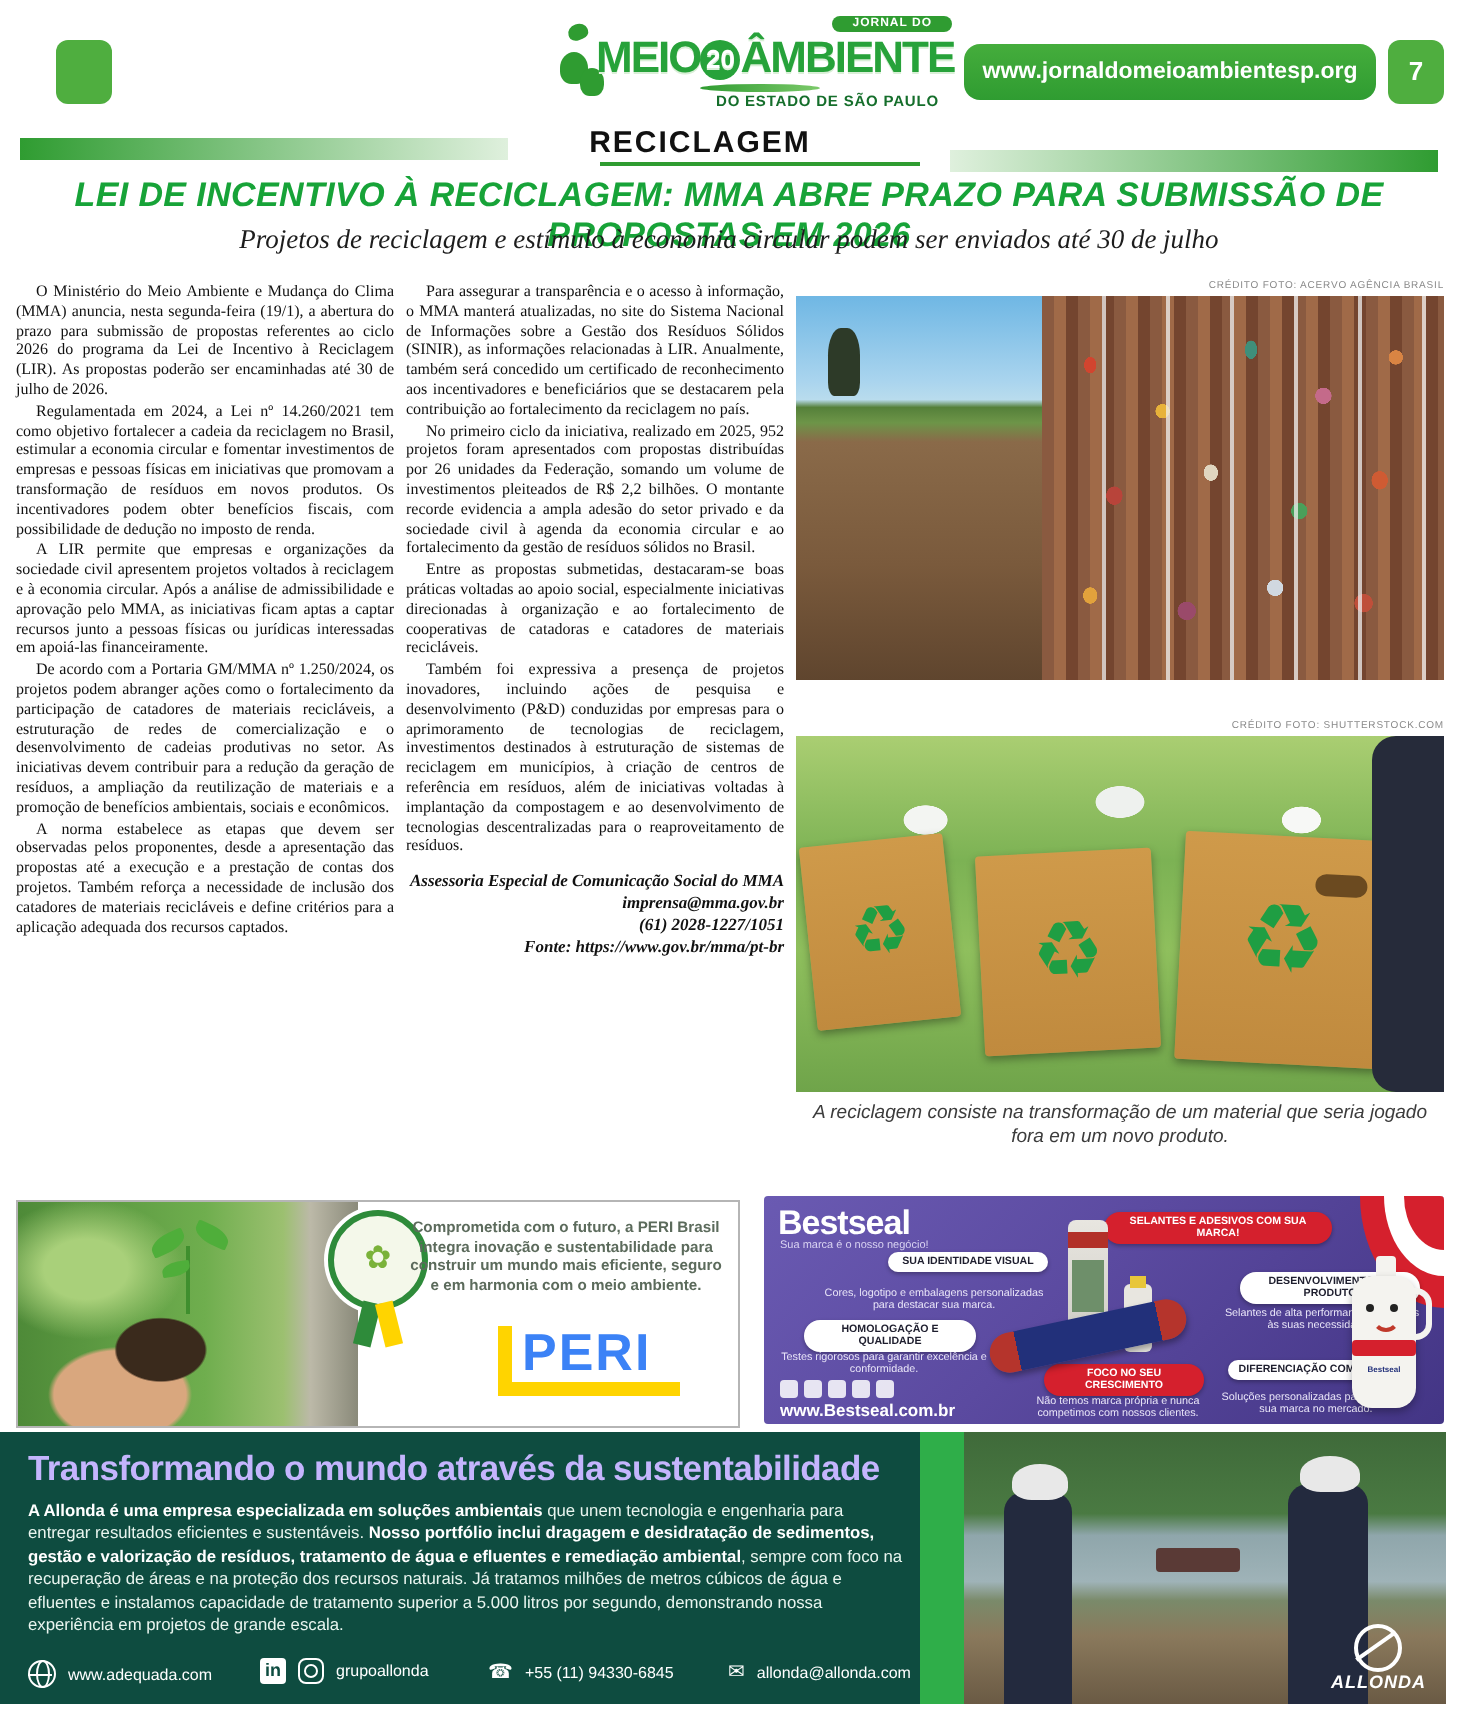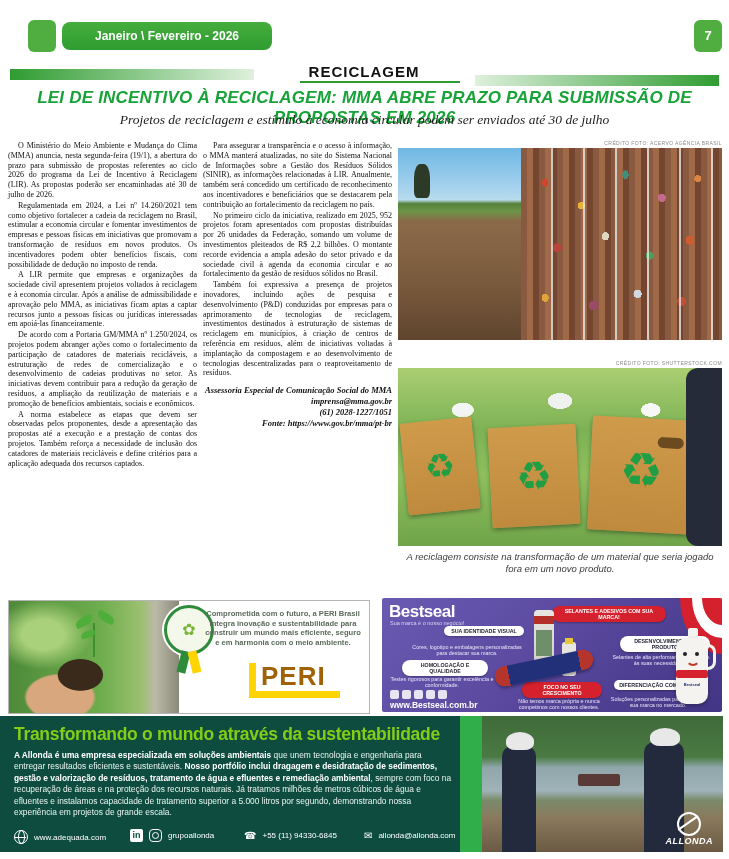--- a/index.html
+++ b/index.html
@@ -84,21 +84,21 @@
   
   .peri{border:1px solid #b5b5b5;background:#fff;overflow:hidden;}
   .peri-photo{background:
       radial-gradient(40px 28px at 42% 66%,#3a2a1c 55%,transparent 58%),
       radial-gradient(60px 40px at 30% 86%,#d9a77e 55%,transparent 60%),
       radial-gradient(70px 50px at 20% 30%,#a9d07a 30%,transparent 70%),
       linear-gradient(90deg,#4e8a38 0%,#6fae4e 55%,#9cc070 78%,#bcb9a8 86%,#8a8a7a 100%);}
   .stem{background:#3f8f2e;width:2px;}
   .leaf{background:#4fae3a;border-radius:60% 10% 60% 10%;}
   .peri-text{font-size:7.6px;font-weight:bold;color:#5c6b5c;text-align:center;line-height:9.6px;}
-  .peri-logo-word{color:#a16207;font-weight:bold;font-size:26px;letter-spacing:1px;font-family:"Liberation Sans",sans-serif;}
+  .peri-logo-word{color:#3b82f6;font-weight:bold;font-size:26px;letter-spacing:1px;font-family:"Liberation Sans",sans-serif;}
   .peri-bracket{border-left:7px solid #ffd400;border-bottom:7px solid #ffd400;}
   .peri-site{font-size:8px;font-weight:bold;color:#333;text-align:center;letter-spacing:.3px;}
   .seal-circle{background:#f4f8ea;border:3px solid #2e8b3a;border-radius:50%;text-align:center;
                color:#7ab23a;box-shadow:0 0 0 2px #fff;}
   .ribbon{width:9px;height:22px;}
   .ribbon.g{background:#2e8b3a;transform:rotate(14deg);}
   .ribbon.y{background:#ffd400;transform:rotate(-14deg);}
 
   
   .bestseal{background:linear-gradient(135deg,#6a5ab2 0%,#5b4aa0 45%,#433585 100%);overflow:hidden;
@@ -125,21 +125,21 @@
   .smile{border:2px solid #c0392b;border-top:none;border-left-color:transparent;border-right-color:transparent;
          border-radius:0 0 8px 8px;width:10px;height:5px;}
   .scarf{background:#d5202d;border-radius:2px;}
   .mascot-label{font-size:4px;color:#22307a;font-weight:bold;text-align:center;}
   .cert{background:rgba(255,255,255,.85);border-radius:2px;width:9px;height:9px;}
   .bs-site{color:#fff;font-size:8.5px;font-weight:bold;}
 
   
   .allonda-block{background:#0e4c40;}
   .al-strip{background:#2fae49;}
-  .al-title{color:#84cc16;font-weight:bold;font-size:17.5px;letter-spacing:-.3px;}
+  .al-title{color:#c4b5fd;font-weight:bold;font-size:17.5px;letter-spacing:-.3px;}
   .al-body{color:#e9f5ef;font-size:8.4px;line-height:11.4px;margin:0;}
   .al-body .b{font-weight:bold;color:#ffffff;}
   .al-footer{color:#fff;font-size:8px;display:flex;align-items:center;gap:6px;}
   .globe{width:12px;height:12px;border:1.2px solid #fff;border-radius:50%;position:relative;display:inline-block;}
   .globe i{position:absolute;left:50%;top:-1px;width:5px;height:12px;margin-left:-3.5px;
            border:1px solid #fff;border-radius:50%;}
   .globe u{position:absolute;left:-1px;top:50%;width:12px;height:0;border-top:1px solid #fff;}
   .li-icon{background:#fff;color:#0e4c40;font-weight:bold;font-size:9px;width:13px;height:13px;
            border-radius:2px;text-align:center;line-height:13px;display:inline-block;}
   .ig-icon{border:1.4px solid #fff;border-radius:4px;width:11px;height:11px;position:relative;display:inline-block;}
@@ -154,44 +154,54 @@
   .al-logo-circle i{position:absolute;left:-3px;top:8px;width:24px;height:0;border-top:2.5px solid #fff;
                     transform:rotate(-35deg);}
   .al-logo-word{color:#fff;font-weight:bold;font-style:italic;font-size:9px;letter-spacing:.5px;}
 </style>
 </head>
 <body>
 
 <div class="page">
 
   <div class="abs hdr-sq" style="left:28px;top:20px;width:28px;height:32px;"></div>
-  <div class="abs hdr-bar hdr-date" style="left:62px;top:22px;width:210px;height:28px;">Janeiro \ Fevereiro - 2026</div>
-
-
+
+  <div class="abs" style="left:280px;top:8px;width:198px;height:52px;">
+    <div class="abs tree" style="left:0px;top:18px;width:14px;height:16px;"></div>
+    <div class="abs tree" style="left:10px;top:26px;width:12px;height:14px;"></div>
+    <div class="abs tree" style="left:4px;top:4px;width:10px;height:8px;transform:rotate(-20deg);"></div>
+    <div class="abs logo-kicker" style="right:2px;top:0px;">JORNAL DO</div>
+    <div class="abs logo-main" style="left:18px;top:8px;"><span>MEIO</span><span class="logo-badge">20</span><span>ÂMBIENTE</span></div>
+    <div class="abs logo-swoosh" style="left:70px;top:34px;width:60px;"></div>
+    <div class="abs logo-sub" style="left:78px;top:38px;">DO ESTADO DE SÃO PAULO</div>
+  </div>
+
+  <div class="abs hdr-bar hdr-web" style="left:482px;top:22px;width:206px;height:28px;">www.jornaldomeioambientesp.org</div>
   <div class="abs hdr-sq hdr-page" style="left:694px;top:20px;width:28px;height:32px;">7</div>
 
   <div class="abs sec-grad-l" style="left:10px;top:69px;width:244px;"></div>
-  <div class="abs sec-label" style="left:254px;top:63px;width:220px;">RECICLAGEM</div>
+  <div class="abs sec-label" style="left:240px;top:63px;width:220px;">RECICLAGEM</div>
   <div class="abs sec-underline" style="left:300px;top:81px;width:160px;"></div>
   <div class="abs sec-grad-r" style="left:475px;top:75px;width:244px;"></div>
 
   <div class="abs headline" style="left:4px;top:88px;width:721px;">LEI DE INCENTIVO À RECICLAGEM: MMA ABRE PRAZO PARA SUBMISSÃO DE PROPOSTAS EM 2026</div>
   <div class="abs deck" style="left:4px;top:112px;width:721px;text-align:center;">Projetos de reciclagem e estímulo à economia circular podem ser enviados até 30 de julho</div>
 
   <div class="abs col" style="left:8px;top:141px;width:189px;">
     <p>O Ministério do Meio Ambiente e Mudança do Clima (MMA) anuncia, nesta segunda-feira (19/1), a abertura do prazo para submissão de propostas referentes ao ciclo 2026 do programa da Lei de Incentivo à Reciclagem (LIR). As propostas poderão ser encaminhadas até 30 de julho de 2026.</p>
     <p>Regulamentada em 2024, a Lei nº 14.260/2021 tem como objetivo fortalecer a cadeia da reciclagem no Brasil, estimular a economia circular e fomentar investimentos de empresas e pessoas físicas em iniciativas que promovam a transformação de resíduos em novos produtos. Os incentivadores podem obter benefícios fiscais, com possibilidade de dedução no imposto de renda.</p>
     <p>A LIR permite que empresas e organizações da sociedade civil apresentem projetos voltados à reciclagem e à economia circular. Após a análise de admissibilidade e aprovação pelo MMA, as iniciativas ficam aptas a captar recursos junto a pessoas físicas ou jurídicas interessadas em apoiá-las financeiramente.</p>
     <p>De acordo com a Portaria GM/MMA nº 1.250/2024, os projetos podem abranger ações como o fortalecimento da participação de catadores de materiais recicláveis, a estruturação de redes de comercialização e o desenvolvimento de cadeias produtivas no setor. As iniciativas devem contribuir para a redução da geração de resíduos, a ampliação da reutilização de materiais e a promoção de benefícios ambientais, sociais e econômicos.</p>
     <p>A norma estabelece as etapas que devem ser observadas pelos proponentes, desde a apresentação das propostas até a execução e a prestação de contas dos projetos. Também reforça a necessidade de inclusão dos catadores de materiais recicláveis e define critérios para a aplicação adequada dos recursos captados.</p>
   </div>
 
   <div class="abs col" style="left:203px;top:141px;width:189px;">
     <p>Para assegurar a transparência e o acesso à informação, o MMA manterá atualizadas, no site do Sistema Nacional de Informações sobre a Gestão dos Resíduos Sólidos (SINIR), as informações relacionadas à LIR. Anualmente, também será concedido um certificado de reconhecimento aos incentivadores e beneficiários que se destacarem pela contribuição ao fortalecimento da reciclagem no país.</p>
     <p>No primeiro ciclo da iniciativa, realizado em 2025, 952 projetos foram apresentados com propostas distribuídas por 26 unidades da Federação, somando um volume de investimentos pleiteados de R$ 2,2 bilhões. O montante recorde evidencia a ampla adesão do setor privado e da sociedade civil à agenda da economia circular e ao fortalecimento da gestão de resíduos sólidos no Brasil.</p>
+    <p>Entre as propostas submetidas, destacaram-se boas práticas voltadas ao apoio social, especialmente iniciativas direcionadas à organização e ao fortalecimento de cooperativas de catadoras e catadores de materiais recicláveis.</p>
     <p>Também foi expressiva a presença de projetos inovadores, incluindo ações de pesquisa e desenvolvimento (P&amp;D) conduzidas por empresas para o aprimoramento de tecnologias de reciclagem, investimentos destinados à estruturação de sistemas de reciclagem em municípios, à criação de centros de referência em resíduos, além de iniciativas voltadas à implantação da compostagem e ao desenvolvimento de tecnologias descentralizadas para o reaproveitamento de resíduos.</p>
     <div class="byline">
       <div>Assessoria Especial de Comunicação Social do MMA</div>
       <div>imprensa@mma.gov.br</div>
       <div>(61) 2028-1227/1051</div>
       <div>Fonte: https://www.gov.br/mma/pt-br</div>
     </div>
   </div>
 
   <div class="abs credit" style="left:398px;top:140px;width:324px;">CRÉDITO FOTO: ACERVO AGÊNCIA BRASIL</div>

